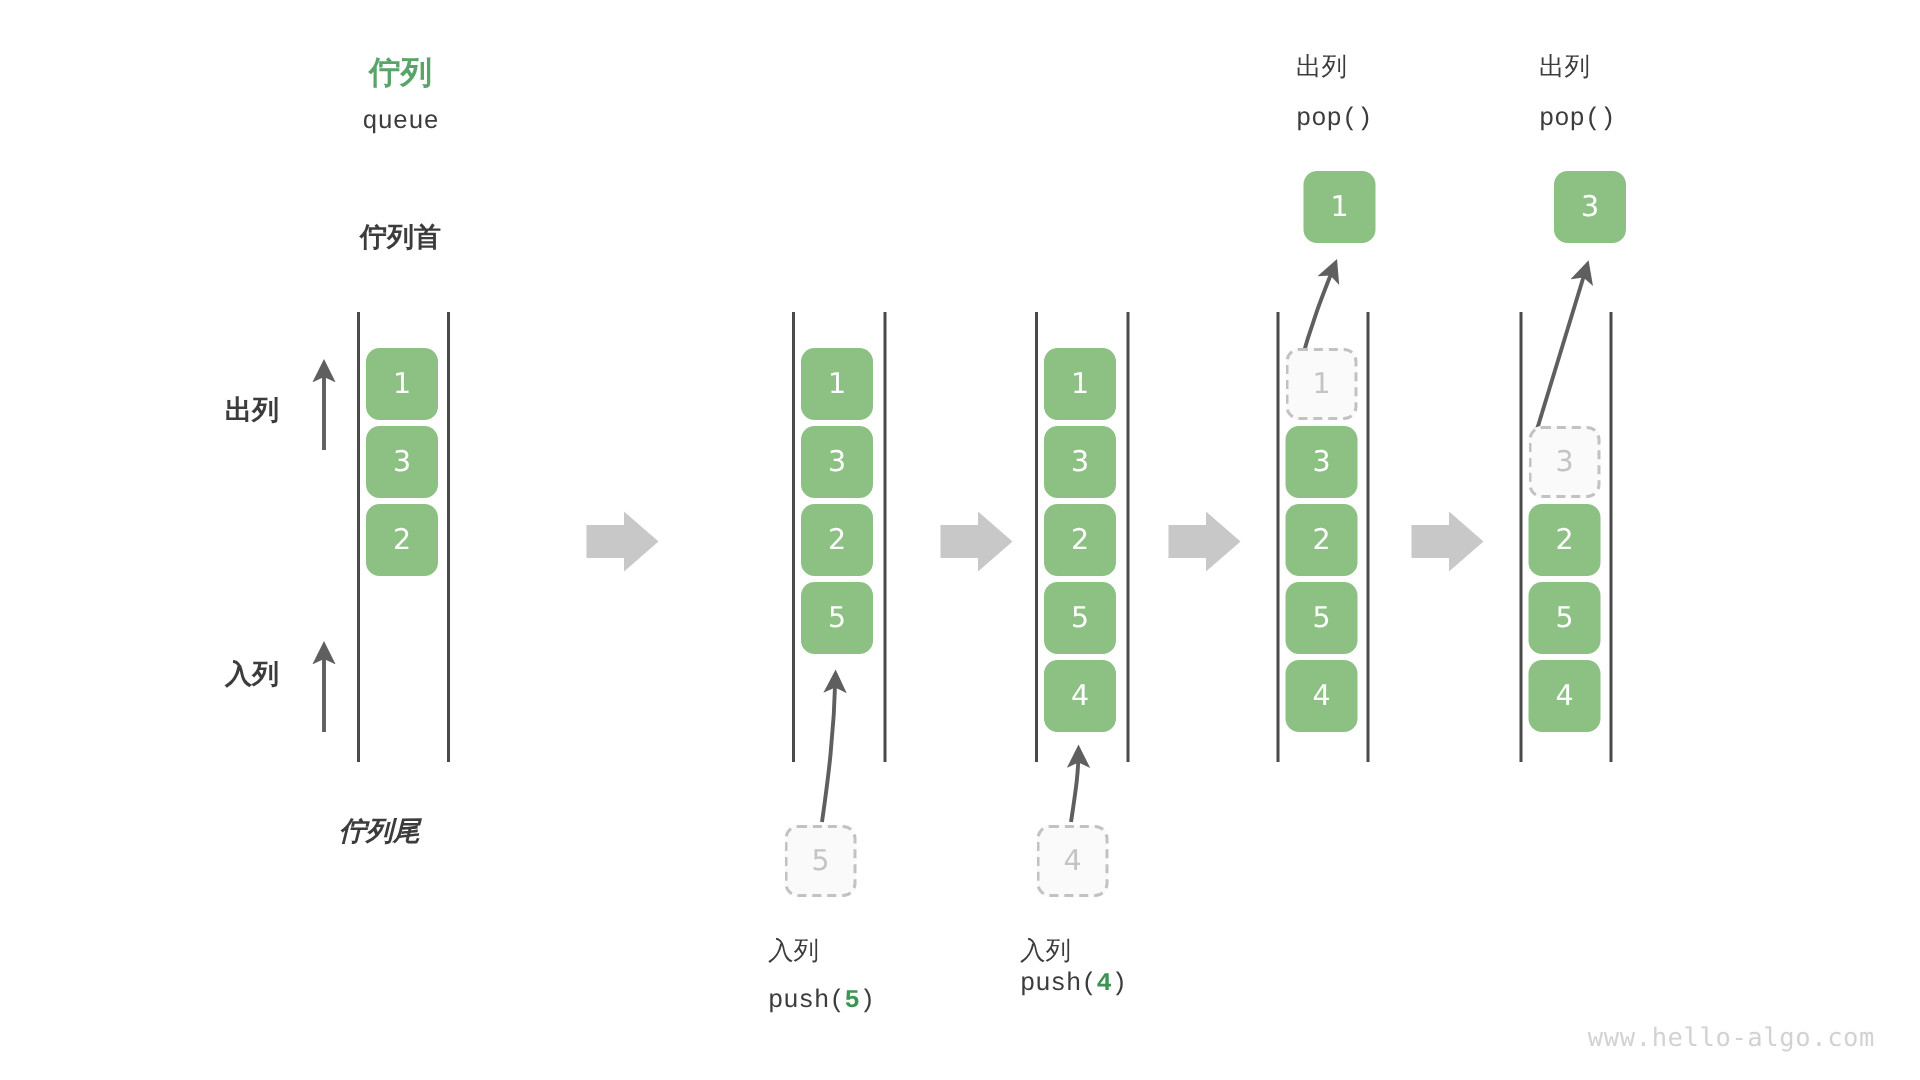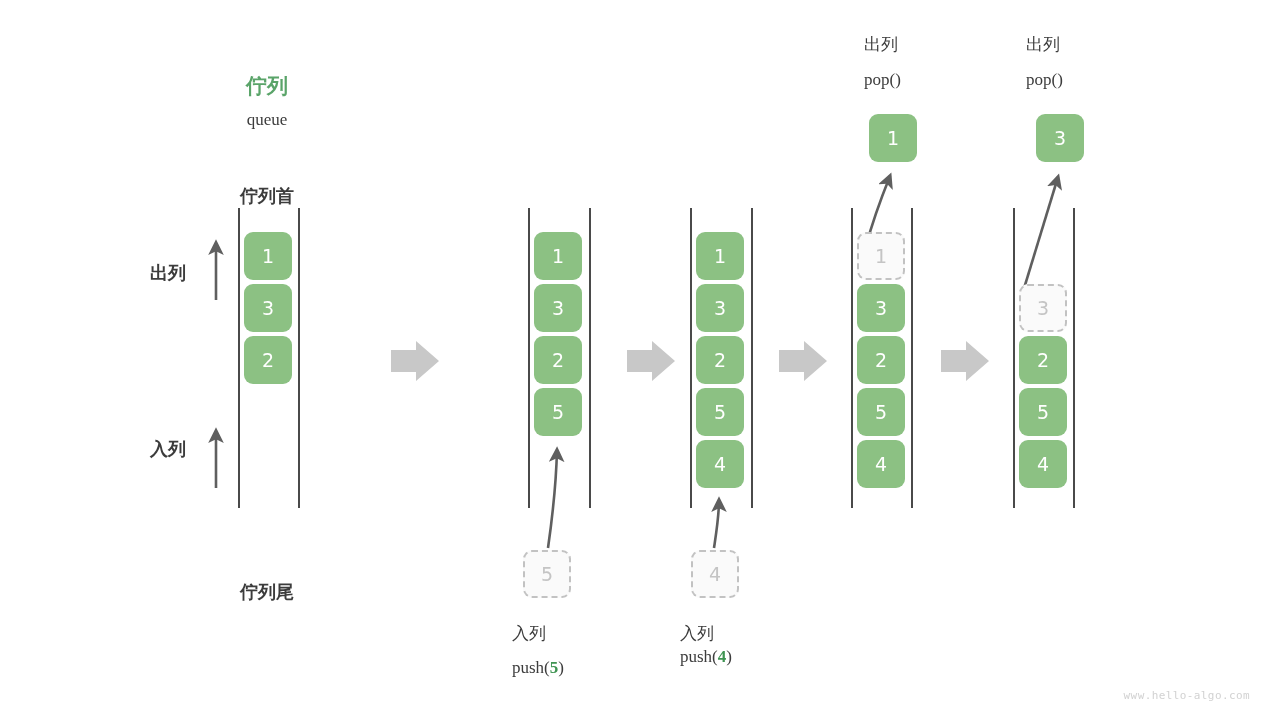--- a/index.html
+++ b/index.html
@@ -52,36 +52,36 @@
 
   
   .lbl {
     position: absolute;
     white-space: pre;
     font-size: 17px;
     color: #3c3c3c;
     text-align: right;
   }
   .lbl.bold { font-weight: bold; font-size: 18px; }
-  .lbl.mono { font-family: Liberation Serif, serif; font-size: 17px; }
+  .lbl.mono { font-family: Liberation Mono, monospace; font-size: 17px; }
   .lbl.title-cn {
     font-weight: bold;
     font-size: 21px;
     color: #5aa469;
   }
-  .lbl.center { text-align: left; transform: translateX(-50%); margin-top: 38px; }
+  .lbl.center { text-align: left; transform: translateX(-50%); }
 
   .grn { color: #3f9452; font-weight: bold; }
 
   .watermark {
     position: absolute;
     right: 30px;
     bottom: 18px;
     font-family: "DejaVu Sans Mono", "Liberation Mono", monospace;
-    font-size: 11px;
+    font-size: 17px;
     color: #d2d2d2;
     letter-spacing: 0.4px;
   }
   svg.overlay {
     position: absolute;
     left: 0; top: 0;
     width: 1280px;
     height: 720px;
     pointer-events: none;
   }
@@ -136,21 +136,21 @@
     </g>
     <g fill="#c8c8c8">
       <path d="M941,350 L966,350 L966,341 L989,361 L966,381 L966,372 L941,372 z"></path>
     </g>
   </svg>
 
   <div class="lbl title-cn center" style="left:267px; top:34px;">佇列</div>
   <div class="lbl mono center" style="left:267px; top:72px; color:#3c3c3c;">queue</div>
 
   <div class="lbl bold center" style="left:267px; top:146px;">佇列首</div>
-  <div class="lbl bold center" style="left:267px; top:542px;">佇列尾</div>
+  <div class="lbl bold center" style="left:253px; top:542px;font-style:italic;">佇列尾</div>
   <div class="lbl bold" style="left:150px; top:261px;">出列</div>
   <div class="lbl bold" style="left:150px; top:437px;">入列</div>
 
   <div>
     <div class="rail" style="left:238px; top:208px; height:300px;"></div>
     <div class="rail" style="left:298px; top:208px; height:300px;"></div>
     <div class="box" style="left:244px; top:232px;">1</div>
     <div class="box" style="left:244px; top:284px;">3</div>
     <div class="box" style="left:244px; top:336px;">2</div>
   </div>

